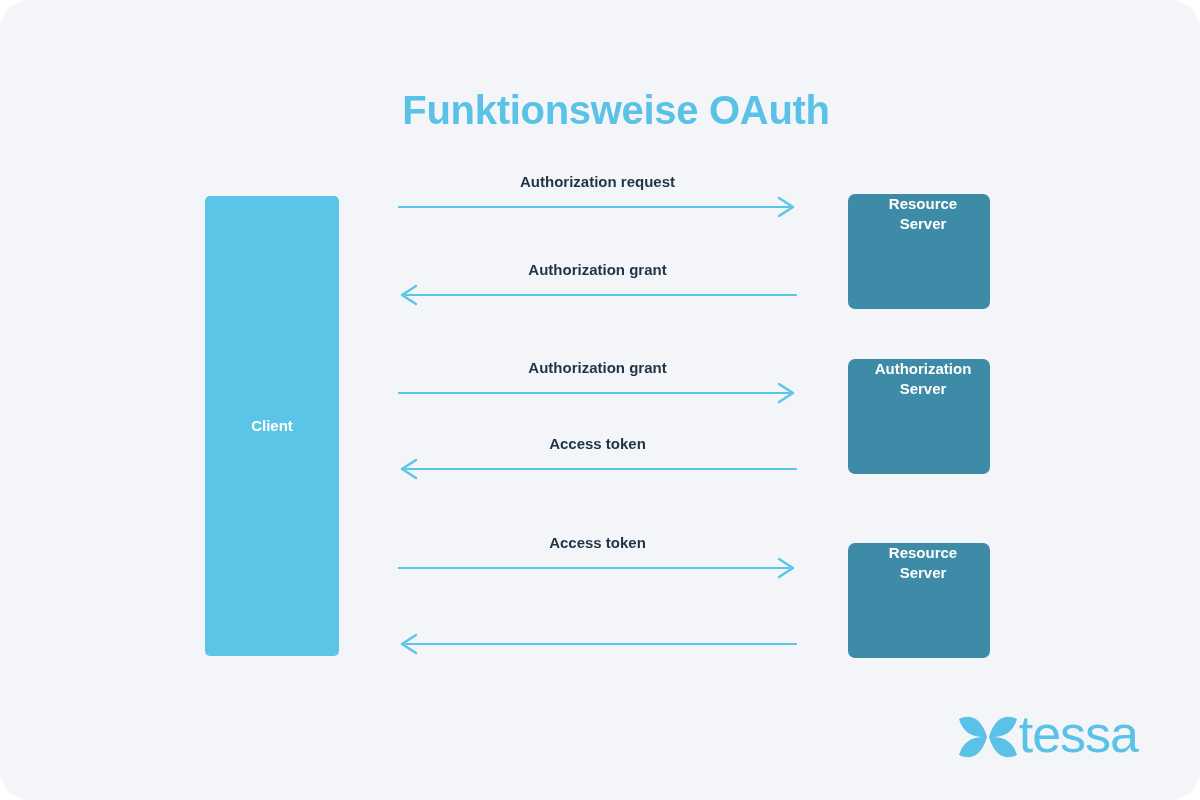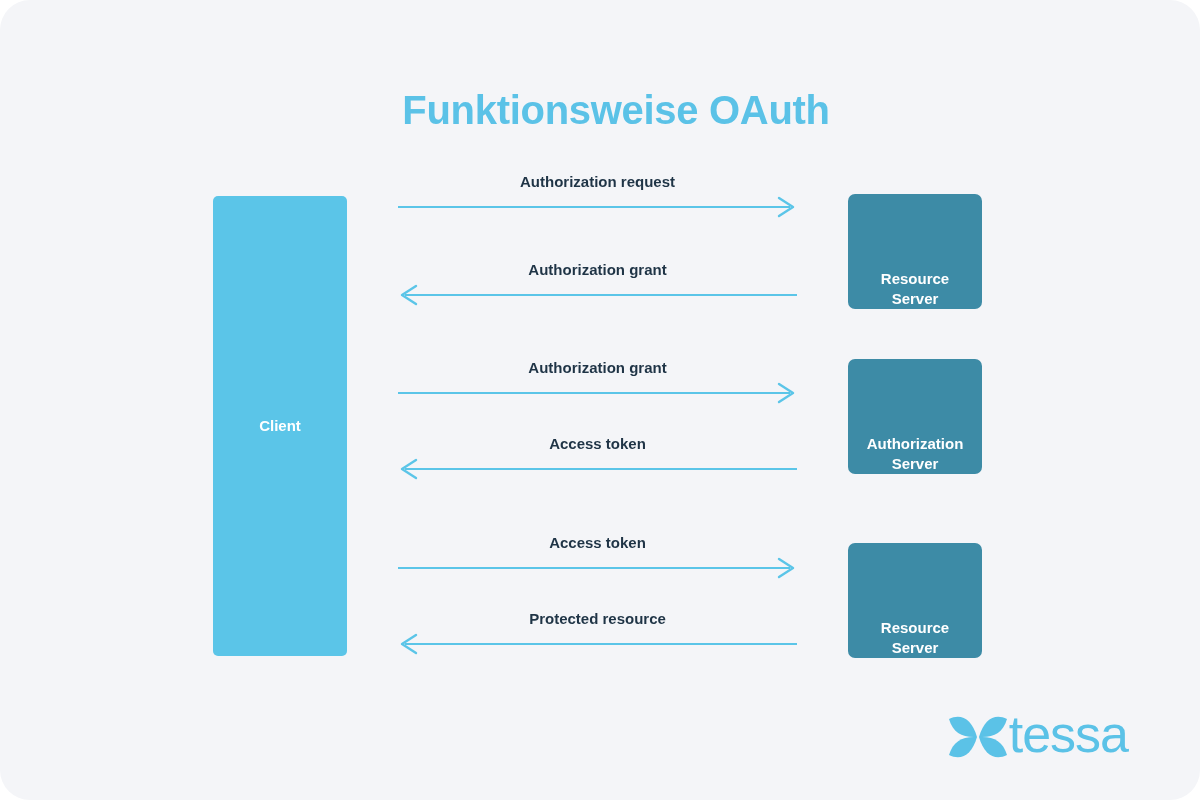--- a/index.html
+++ b/index.html
@@ -34,21 +34,21 @@
     font-size: 40px;
     font-weight: bold;
     letter-spacing: -0.3px;
     color: #5bc2e7;
     font-family: "Liberation Sans", sans-serif;
   }
 
   
   #client-box {
     position: absolute;
-    left: 213px;
+    left: 205px;
     top: 196px;
     width: 134px;
     height: 460px;
     background: #5bc5e8;
     border-radius: 5px;
     display: flex;
     align-items: center;
     justify-content: center;
   }
   #client-box .node-label {
@@ -61,22 +61,23 @@
 
   
   .server-box {
     position: absolute;
     left: 848px;
     width: 134px;
     height: 115px;
     background: #3d8ba6;
     border-radius: 7px;
     display: flex;
-    align-items: flex-end;
+    align-items: flex-start;
     justify-content: center;
+    padding-left: 8px;
   }
   .server-box .node-label {
     color: #ffffff;
     font-size: 15px;
     font-weight: bold;
     text-align: center;
     line-height: 1.35;
     padding: 0 6px;
   }
   #box-resource-owner { top: 194px; }
@@ -124,21 +125,21 @@
     left: 58px;
     top: 726px;
     font-size: 27px;
     font-weight: normal;
     color: #5bc2e7;
     letter-spacing: -0.2px;
   }
 
   #logo {
     position: absolute;
-    right: 72px;
+    right: 62px;
     top: 706px;
     height: 62px;
     display: flex;
     align-items: center;
   }
   #logo-mark { display: block; }
   #logo-word {
     font-size: 52px;
     color: #5bc2e7;
     letter-spacing: -1px;
@@ -214,21 +215,20 @@
 
   <div class="flow" id="flow-5">
     <div class="flow-label">Access token</div>
     <svg class="flow-arrow" viewBox="0 0 399 22">
       <line x1="0" y1="11" x2="392" y2="11" stroke="#5bc5e8" stroke-width="2.2"></line>
       <polyline points="381,2 395,11 381,20" fill="none" stroke="#5bc5e8" stroke-width="2.4" stroke-linecap="round" stroke-linejoin="round"></polyline>
     </svg>
   </div>
 
   <div class="flow" id="flow-6">
-    <div class="flow-label">Protected resource</div>
     <svg class="flow-arrow" viewBox="0 0 399 22">
       <line x1="7" y1="11" x2="399" y2="11" stroke="#5bc5e8" stroke-width="2.2"></line>
       <polyline points="18,2 4,11 18,20" fill="none" stroke="#5bc5e8" stroke-width="2.4" stroke-linecap="round" stroke-linejoin="round"></polyline>
     </svg>
   </div>
 
 
   <div id="logo">
     <svg id="logo-mark" width="62" height="56" viewBox="0 0 62 56">
       <path d="M30 28 C16 29 6 24 2 10 C14 4 25 10 30 28 Z" fill="#5bc2e7"></path>

